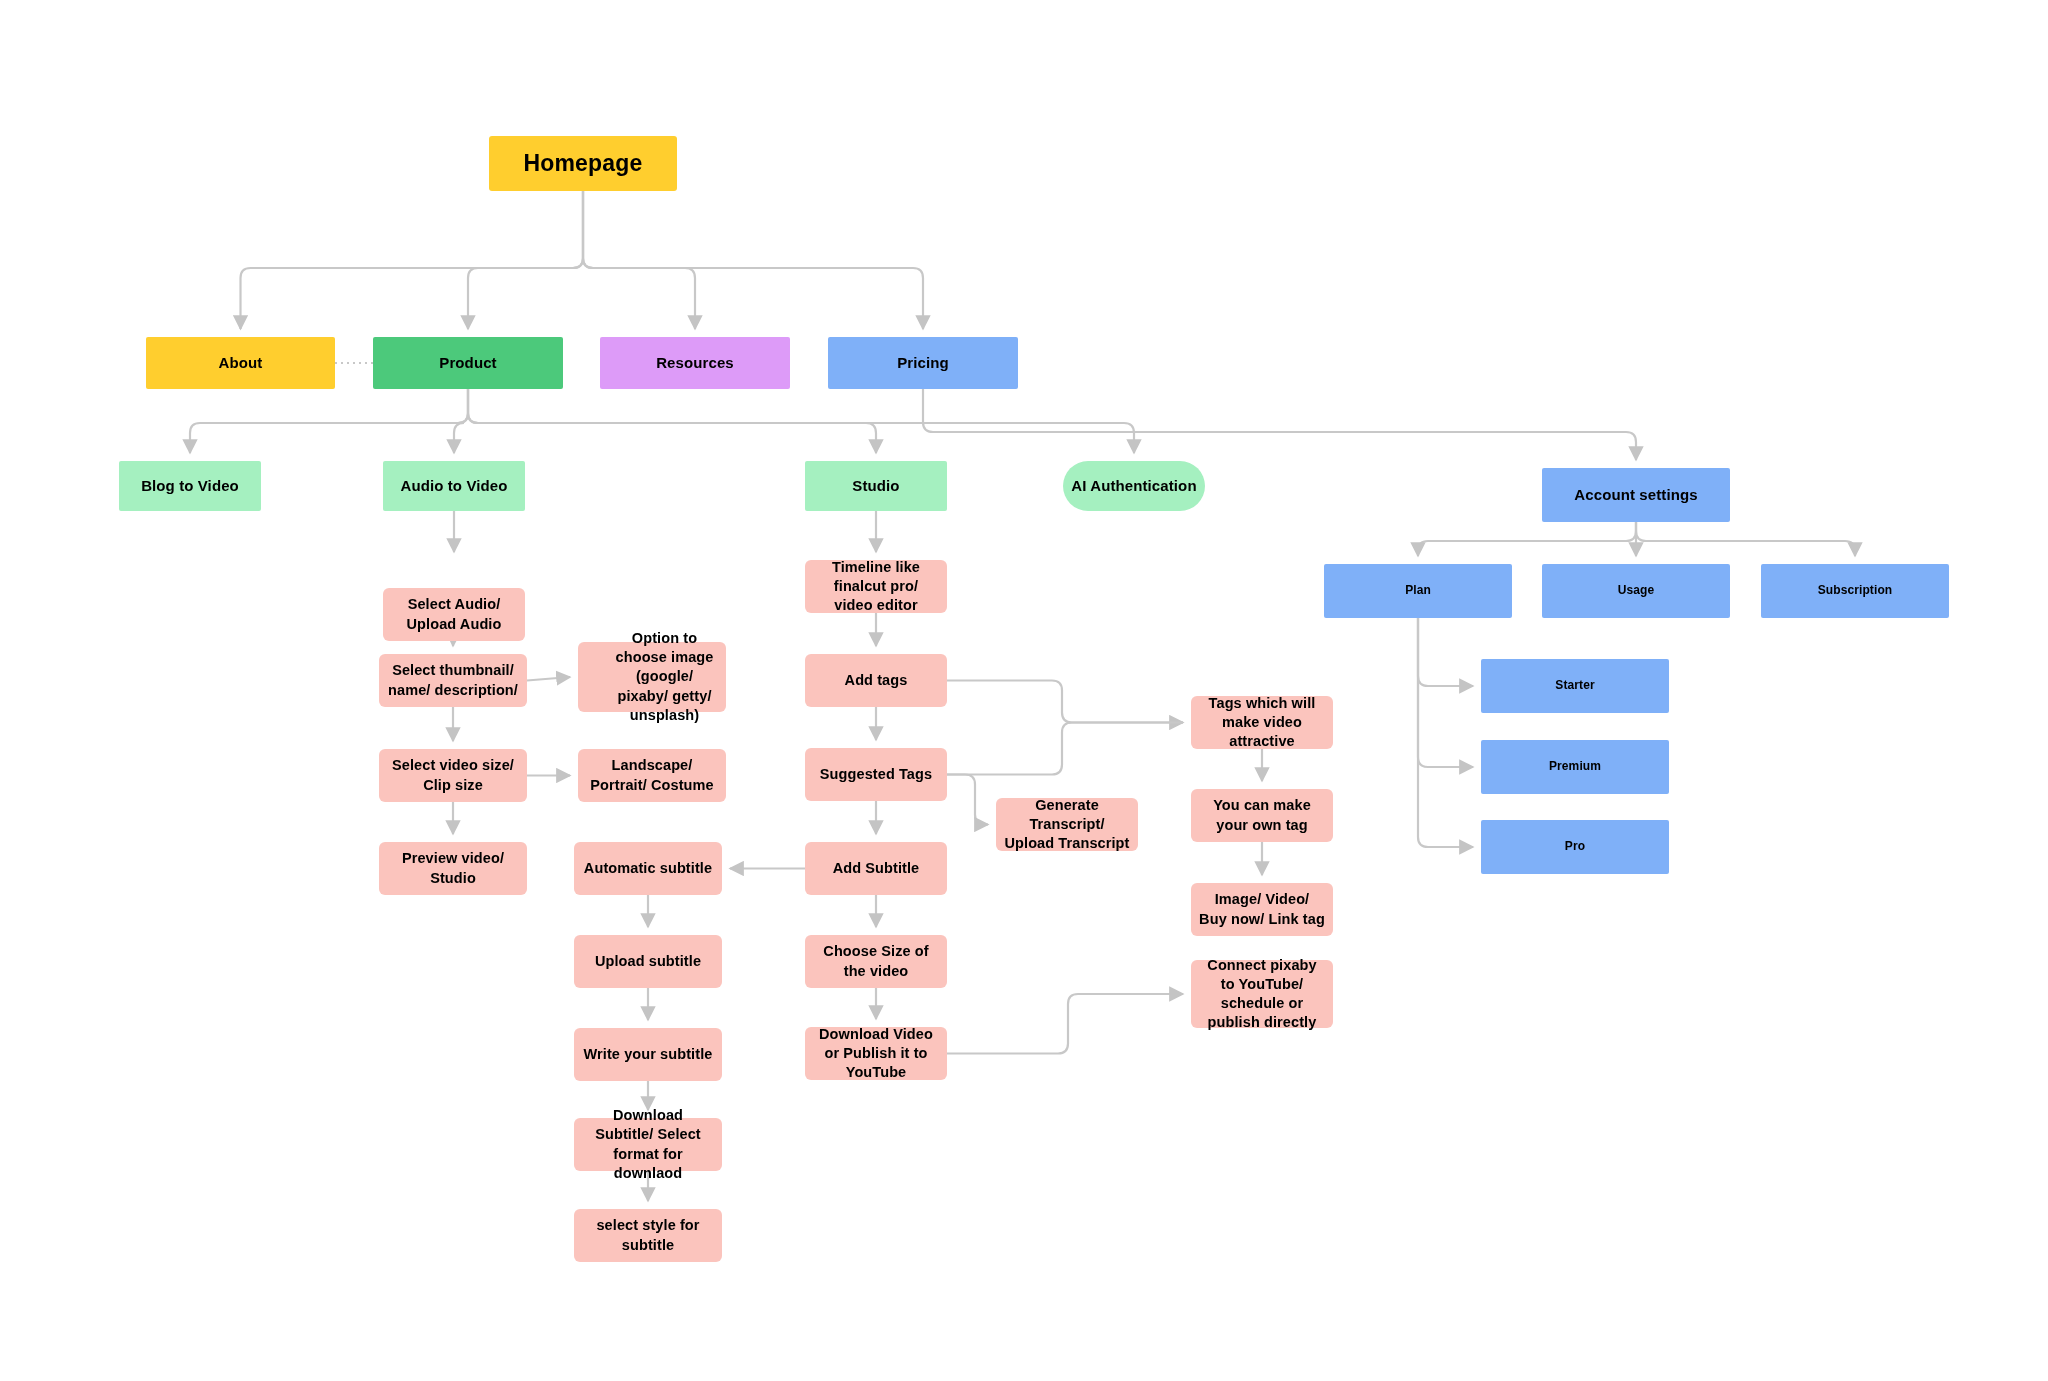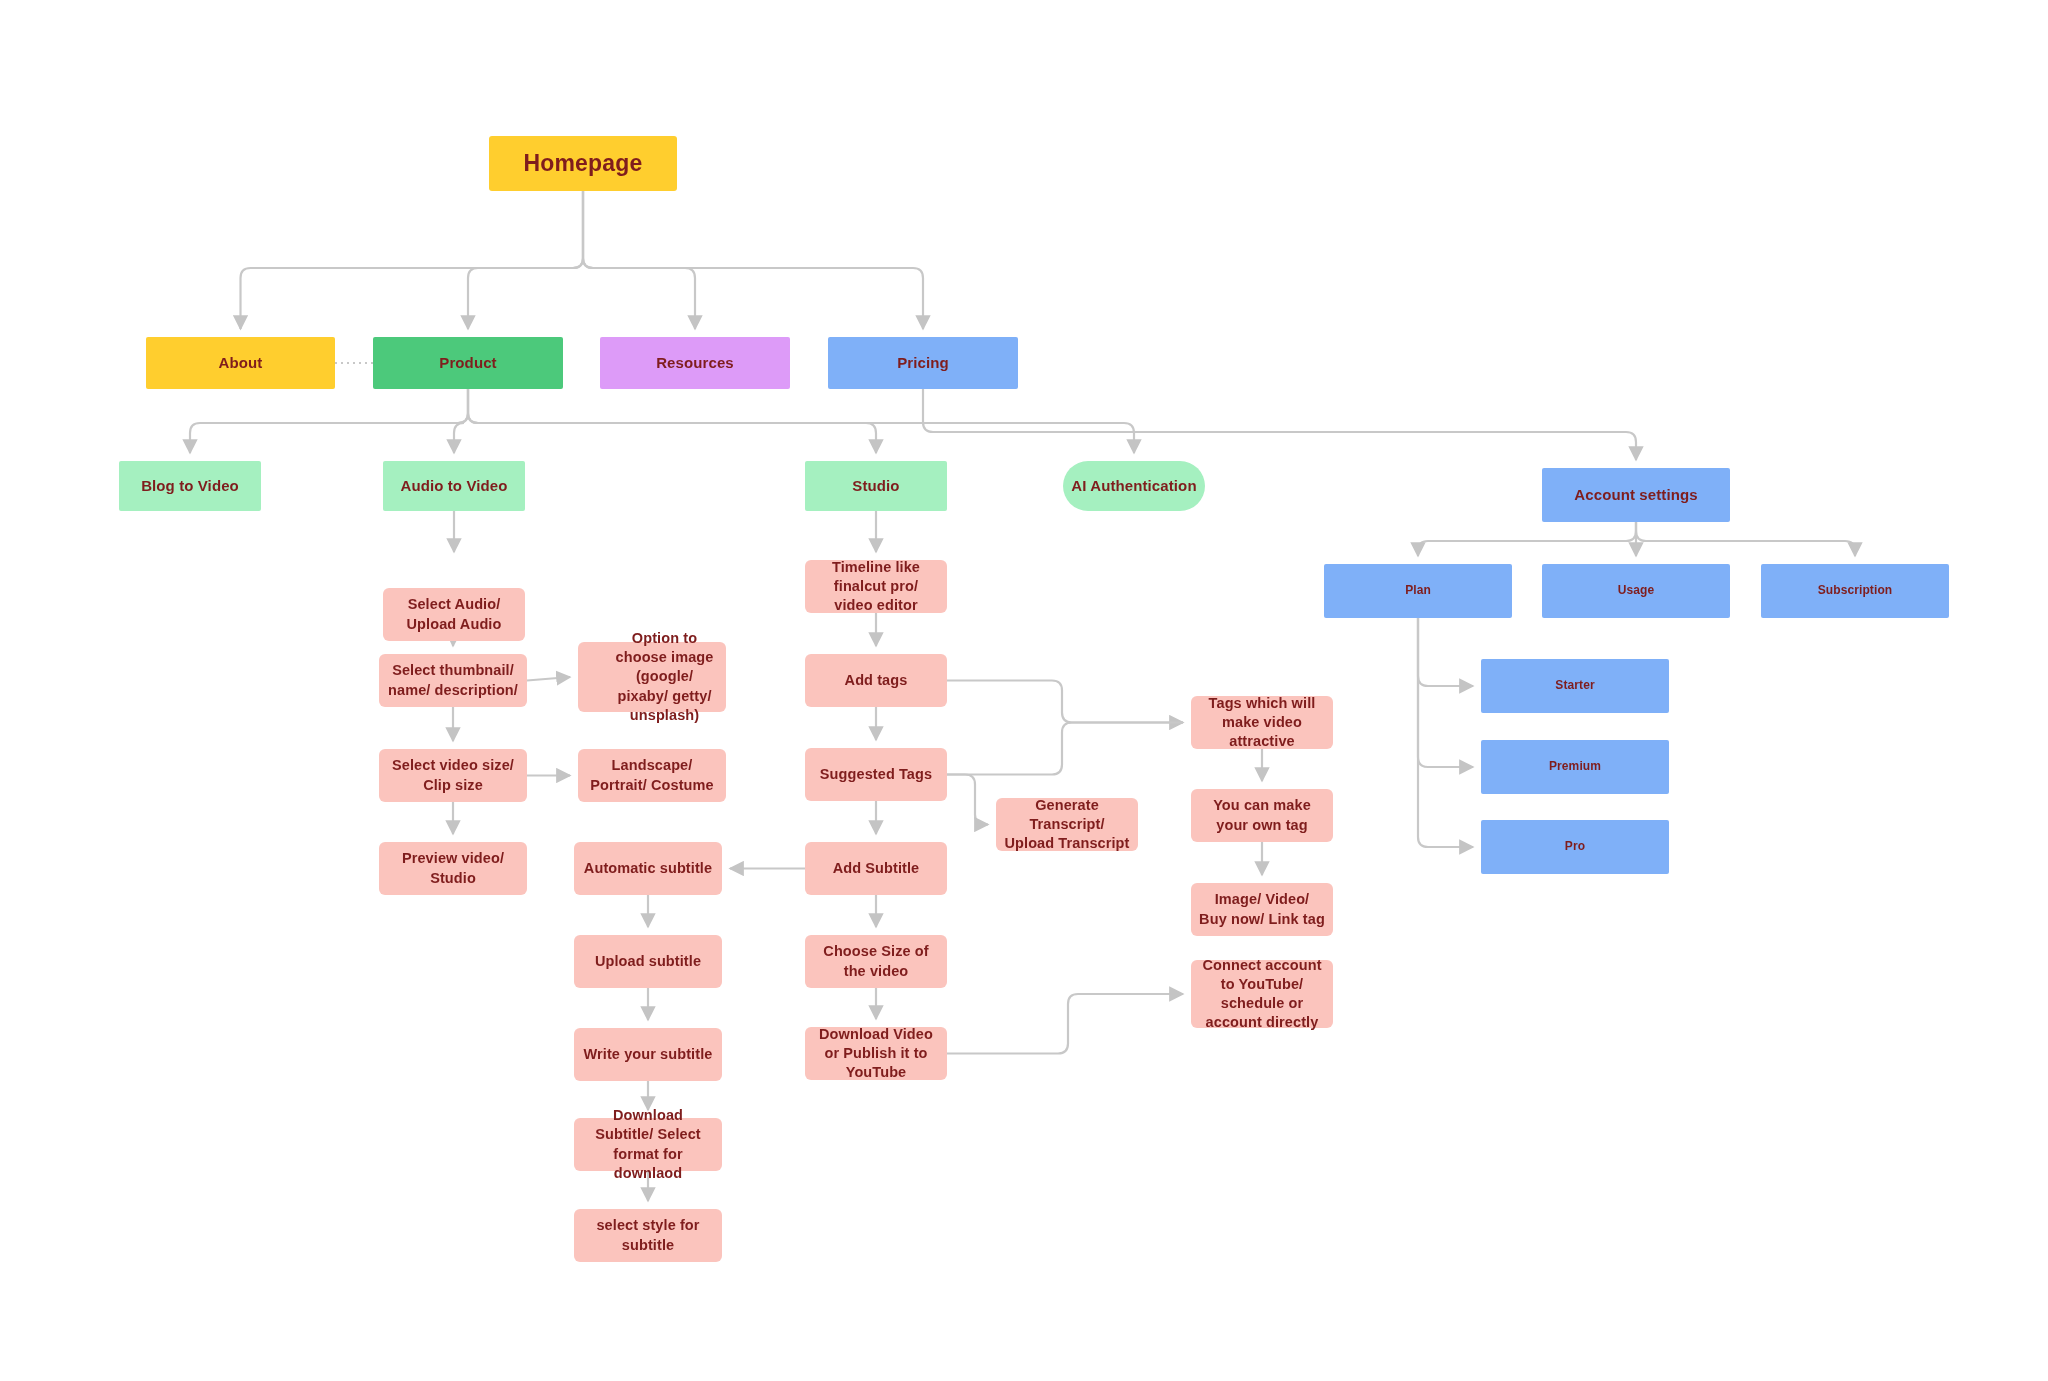--- a/index.html
+++ b/index.html
@@ -8,21 +8,21 @@
     width:2048px;height:1381px;overflow:hidden;
   }
   #canvas{position:relative;width:2048px;height:1381px;background:#ffffff;}
   #edges{position:absolute;left:0;top:0;width:2048px;height:1381px;}
   .node{
     position:absolute;
     box-sizing:border-box;
     display:flex;align-items:center;justify-content:center;
     text-align:center;
     border-radius:5px;
-    color:#7f1d1d;
+    color:#000000;
     font-weight:bold;
     line-height:1.32;
     padding:4px 8px;
     letter-spacing:.1px;
   }
   .node.root{
     border-radius:3px;
     font-size:23px;
     letter-spacing:.2px;
   }
@@ -237,21 +237,21 @@
       <div class="node step" style="left: 1191px; top: 696px; width: 142px; height: 53px; background: rgb(251, 196, 189);">
         <span>Tags which will make video attractive</span>
       </div>
       <div class="node step" style="left: 1191px; top: 789px; width: 142px; height: 53px; background: rgb(251, 196, 189);">
         <span>You can make your own tag</span>
       </div>
       <div class="node step" style="left: 1191px; top: 883px; width: 142px; height: 53px; background: rgb(251, 196, 189);">
         <span>Image/ Video/ Buy now/ Link tag</span>
       </div>
       <div class="node step" style="left: 1191px; top: 960px; width: 142px; height: 68px; background: rgb(251, 196, 189);">
-        <span>Connect account to YouTube/ schedule or account directly</span>
+        <span>Connect pixaby to YouTube/ schedule or publish directly</span>
       </div>
       <div class="node plan" style="left: 1324px; top: 564px; width: 188px; height: 54px; background: rgb(127, 176, 248);">
         <span>Plan</span>
       </div>
       <div class="node plan" style="left: 1542px; top: 564px; width: 188px; height: 54px; background: rgb(127, 176, 248);">
         <span>Usage</span>
       </div>
       <div class="node plan" style="left: 1761px; top: 564px; width: 188px; height: 54px; background: rgb(127, 176, 248);">
         <span>Subscription</span>
       </div>

